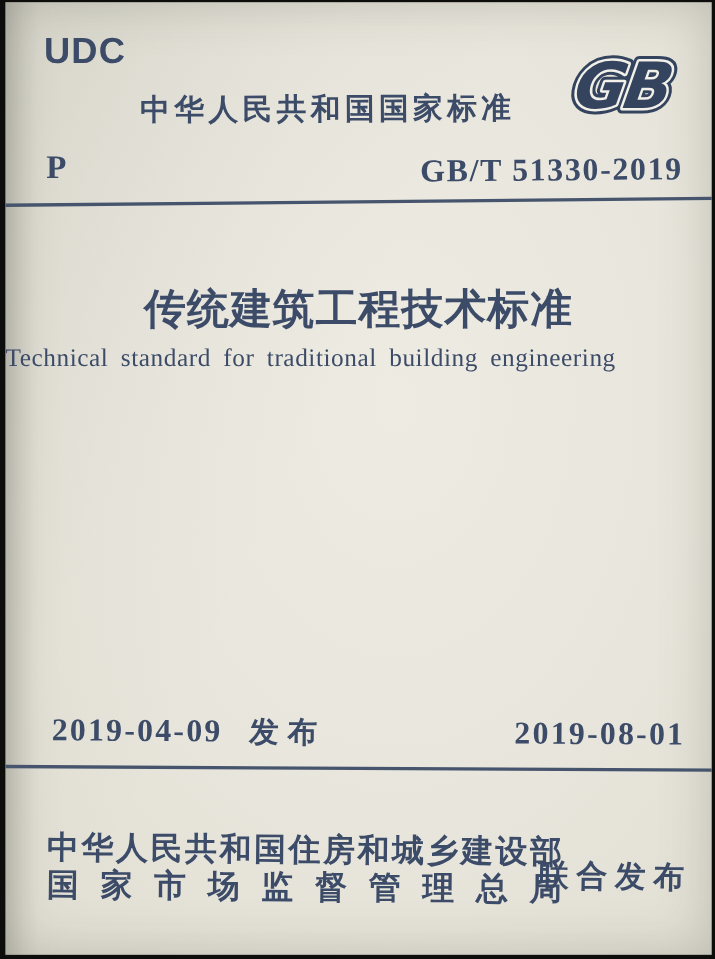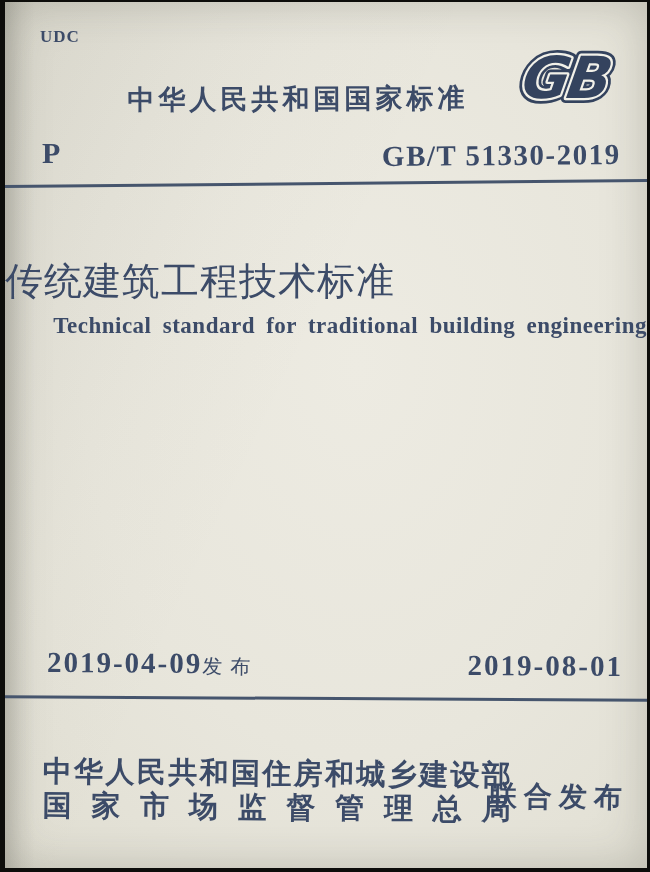--- a/index.html
+++ b/index.html
@@ -31,23 +31,23 @@
     left: 0; top: 0; bottom: 0;
     width: 30px;
     background: linear-gradient(90deg, rgba(60,60,52,0.16), rgba(60,60,52,0.05) 55%, rgba(60,60,52,0) 100%);
     pointer-events: none;
   }
   .ink { color: #3c4b68; }
 
   .udc {
     position: absolute;
     left: 35px; top: 25px;
-    font-family: Liberation Serif, serif;
-    font-weight: bold;
-    font-size: 17px;
+    font-family: Liberation Sans, sans-serif;
+    font-weight: bold;
+    font-size: 33px;
     letter-spacing: 1px;
   }
   .heading {
     position: absolute;
     top: 79px; left: -28px;
     width: 100%;
     text-align: center;
     font-size: 27px;
     font-weight: 600;
     letter-spacing: 4px;
@@ -77,54 +77,56 @@
     position: absolute;
     top: 180px; left: -6px; right: -6px;
     height: 2.5px;
     background: #46556d;
     transform: rotate(-0.55deg);
   }
   .title-cn {
     position: absolute;
     top: 254px; left: 0;
     width: 100%;
+    text-align: center;
     font-size: 38px;
-    font-weight: 400;
+    font-weight: 700;
     letter-spacing: 1px;
   }
   .title-en {
     position: absolute;
     top: 311px; left: 0;
     width: 100%;
-    text-align: right;
-    font-family: "Liberation Serif", serif;
-    font-weight: 700;
+    text-align: left;
+    font-family: "Liberation Serif", serif;
+    font-weight: 400;
     font-size: 23px;
     letter-spacing: 0.5px;
     word-spacing: 5px;
   }
   .dates-row {
     position: absolute;
     top: 646px; left: 42px; right: 24px;
     display: flex;
     justify-content: space-between;
     align-items: baseline;
     transform: rotate(0.4deg);
   }
   .date-group { display: flex; align-items: baseline; }
   .date-value {
     font-family: "Liberation Serif", serif;
     font-weight: bold;
     font-size: 29px;
     letter-spacing: 2px;
   }
   .date-label {
-    font-size: 20px;
-    font-weight: 400;
+    font-size: 27px;
+    font-weight: 700;
     letter-spacing: 8px;
+    margin-left: 24px;
   }
   .rule-bottom {
     position: absolute;
     top: 695px; left: -6px; right: -6px;
     height: 3px;
     background: #46556d;
     transform: rotate(0.3deg);
   }
   .publishers {
     position: absolute;

